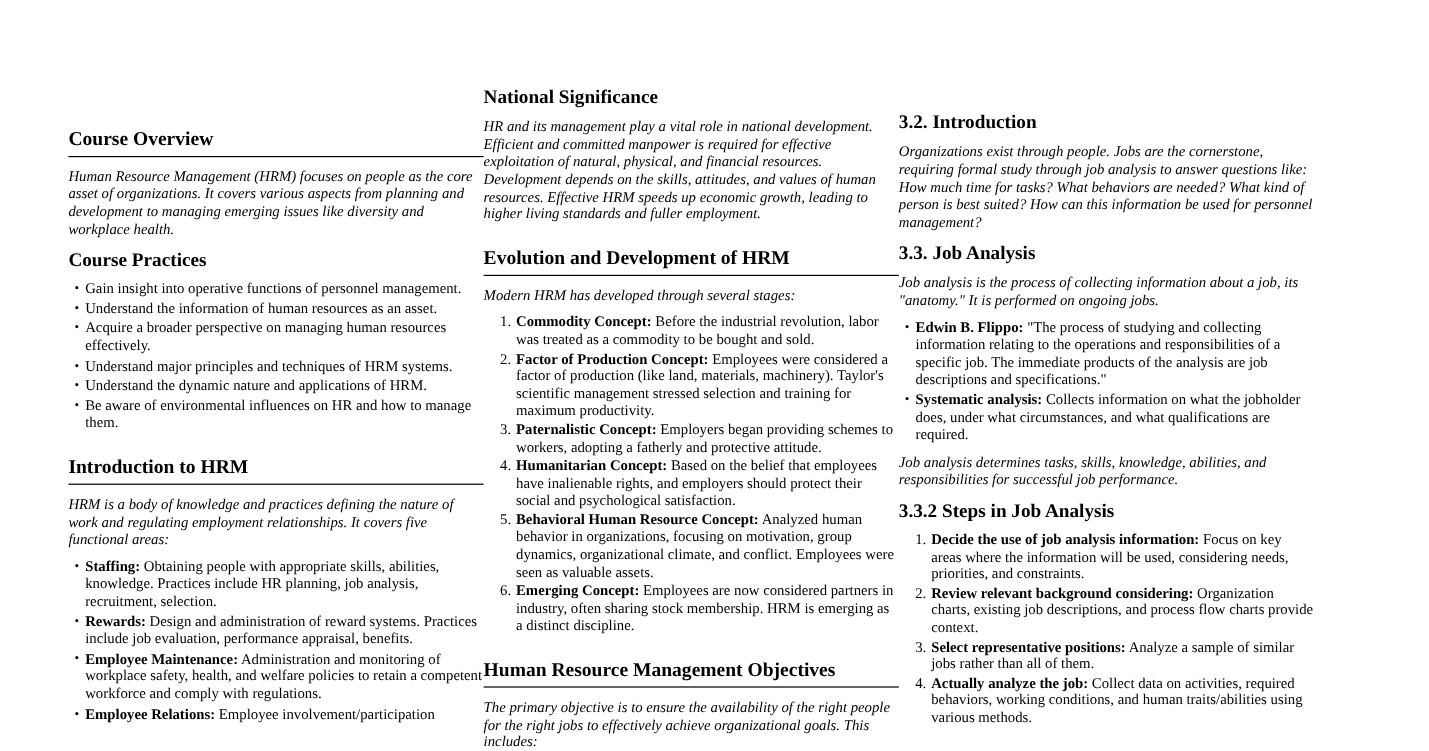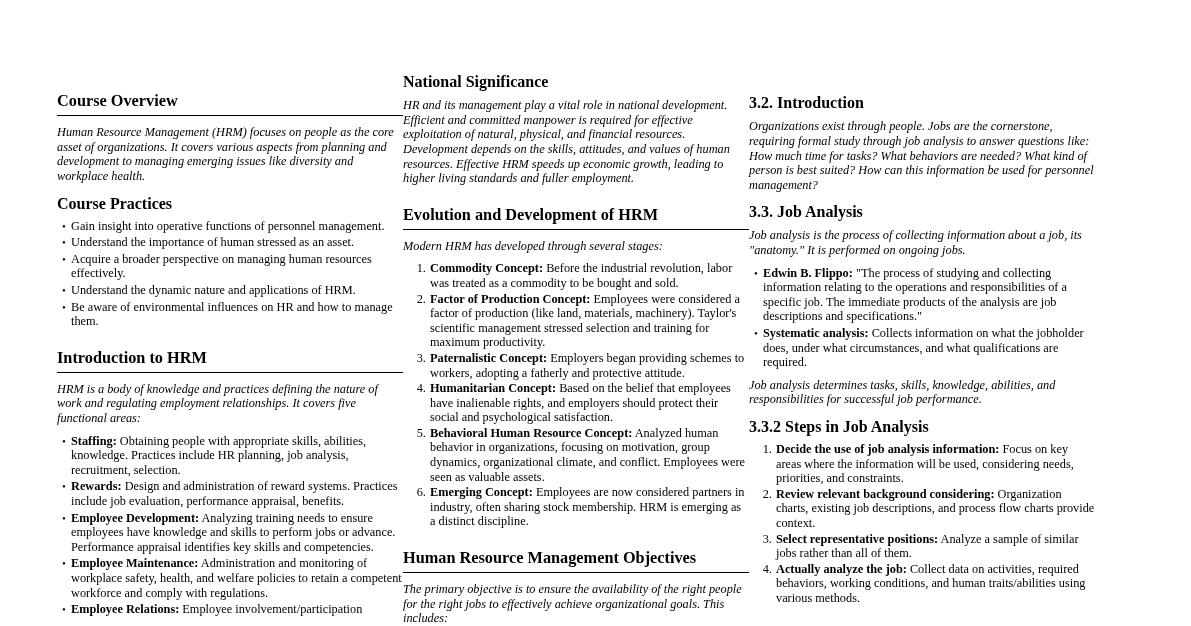--- a/index.html
+++ b/index.html
@@ -78,31 +78,31 @@
 <body>
 
 <div class="page">
   <div class="columns">
     <div class="col">
         <h1>Course Overview</h1>
         <p>Human Resource Management (HRM) focuses on people as the core asset of organizations. It covers various aspects from planning and development to managing emerging issues like diversity and workplace health.</p>
         <h2>Course Practices</h2>
         <ul>
           <li><span>Gain insight into operative functions of personnel management.</span></li>
-          <li><span>Understand the importance of human stressed as an asset.</span></li>
+          <li><span>Understand the information of human resources as an asset.</span></li>
           <li><span>Acquire a broader perspective on managing human resources effectively.</span></li>
+          <li><span>Understand major principles and techniques of HRM systems.</span></li>
           <li><span>Understand the dynamic nature and applications of HRM.</span></li>
           <li><span>Be aware of environmental influences on HR and how to manage them.</span></li>
         </ul>
         <h1>Introduction to HRM</h1>
         <p>HRM is a body of knowledge and practices defining the nature of work and regulating employment relationships. It covers five functional areas:</p>
         <ul>
           <li><strong>Staffing:</strong> <span>Obtaining people with appropriate skills, abilities, knowledge. Practices include HR planning, job analysis, recruitment, selection.</span></li>
           <li><strong>Rewards:</strong> <span>Design and administration of reward systems. Practices include job evaluation, performance appraisal, benefits.</span></li>
-          <li><strong>Employee Development:</strong> <span>Analyzing training needs to ensure employees have knowledge and skills to perform jobs or advance. Performance appraisal identifies key skills and competencies.</span></li>
           <li><strong>Employee Maintenance:</strong> <span>Administration and monitoring of workplace safety, health, and welfare policies to retain a competent workforce and comply with regulations.</span></li>
           <li><strong>Employee Relations:</strong> <span>Employee involvement/participation</span></li>
         </ul>
       </div>
     <div class="col">
         <h2>National Significance</h2>
         <p>HR and its management play a vital role in national development. Efficient and committed manpower is required for effective exploitation of natural, physical, and financial resources. Development depends on the skills, attitudes, and values of human resources. Effective HRM speeds up economic growth, leading to higher living standards and fuller employment.</p>
         <h1>Evolution and Development of HRM</h1>
         <p>Modern HRM has developed through several stages:</p>
         <ol>

